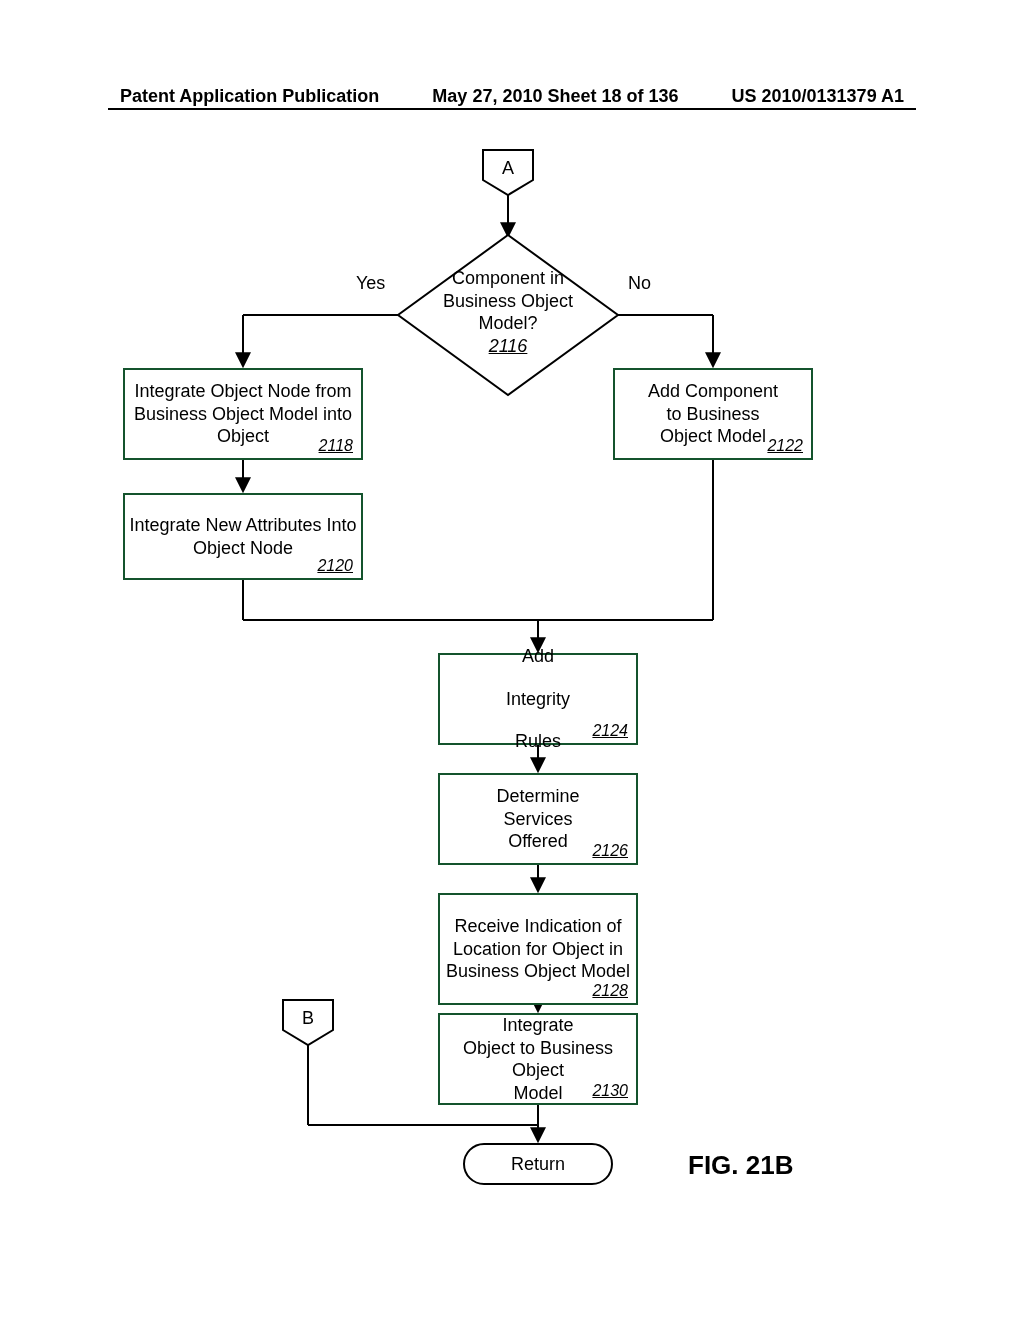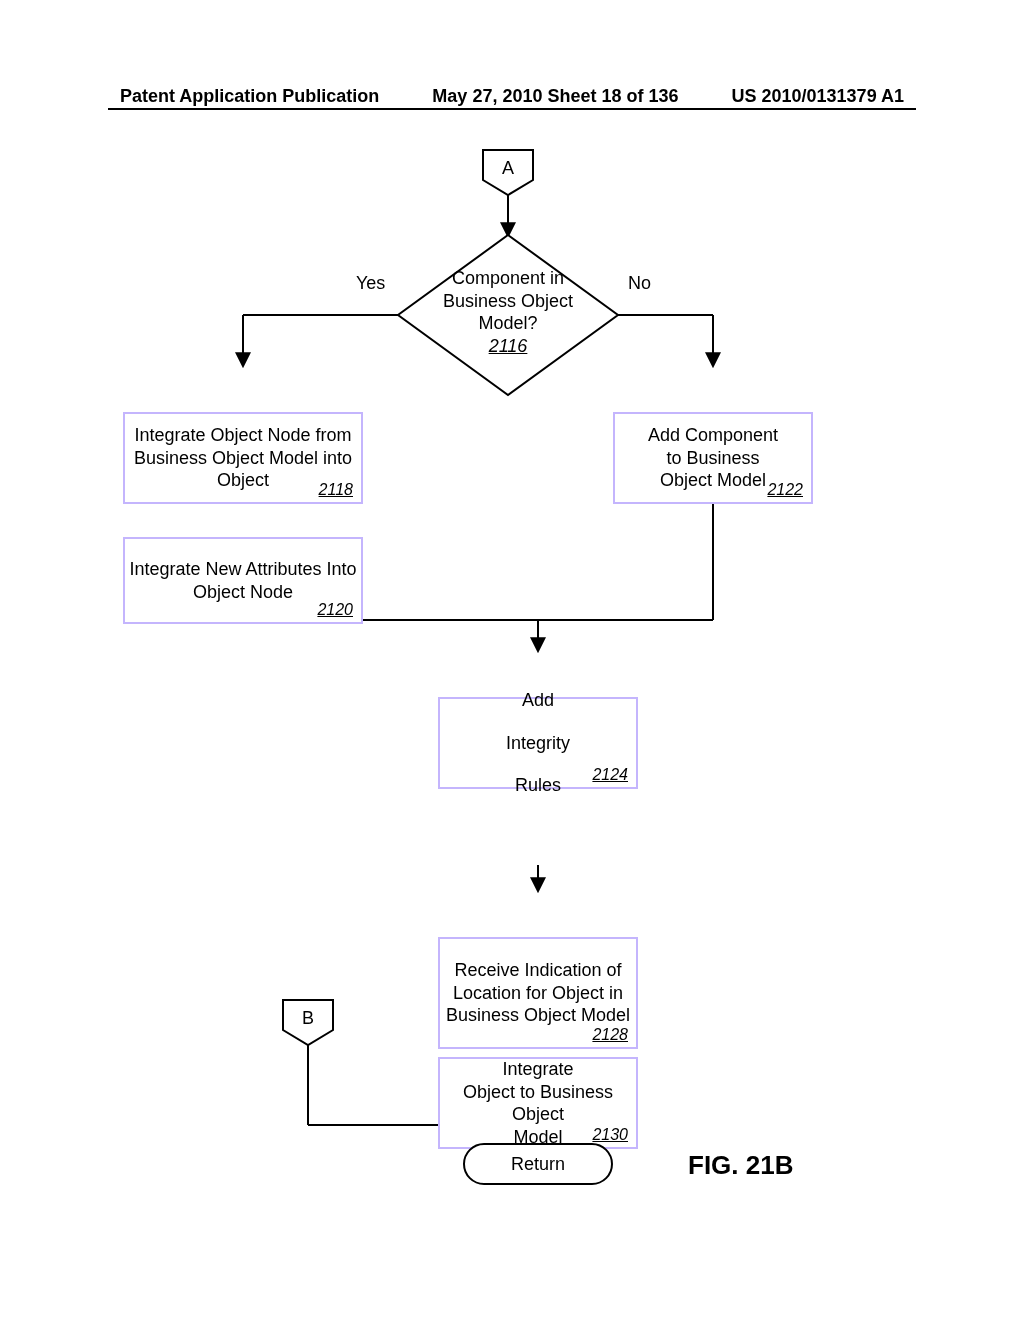--- a/index.html
+++ b/index.html
@@ -45,23 +45,22 @@
     box-sizing: border-box;
     text-align: center;
     font-size: 18px;
     line-height: 1.25;
     display: flex;
     flex-direction: column;
     justify-content: center;
     align-items: center;
   }
   .rect {
-    border: 2px solid #c4b5fd;
+    border: 2px solid #14532d;
     background: #fff;
-    margin-top: 44px;
   }
   .ref {
     position: absolute;
     bottom: 2px;
     right: 8px;
     font-style: italic;
     text-decoration: underline;
     font-size: 16px;
   }
   .label {
@@ -186,20 +185,26 @@
       <span class="ref">2120</span>
     </div>
 
     <div class="node rect" style="left:330px; top:513px; width:200px; height:92px;gap:20px;">
       <div>Add</div>
       <div>Integrity</div>
       <div>Rules</div>
       <span class="ref">2124</span>
     </div>
 
+    <div class="node rect" style="left:330px; top:633px; width:200px; height:92px;">
+      <div>Determine</div>
+      <div>Services</div>
+      <div>Offered</div>
+      <span class="ref">2126</span>
+    </div>
 
     <div class="node rect" style="left:330px; top:753px; width:200px; height:112px;">
       <div>Receive Indication of</div>
       <div>Location for Object in</div>
       <div>Business Object Model</div>
       <span class="ref">2128</span>
     </div>
 
     <div class="node" style="left:175px; top:858px; width:50px; height:40px;">
       <span>B</span>

